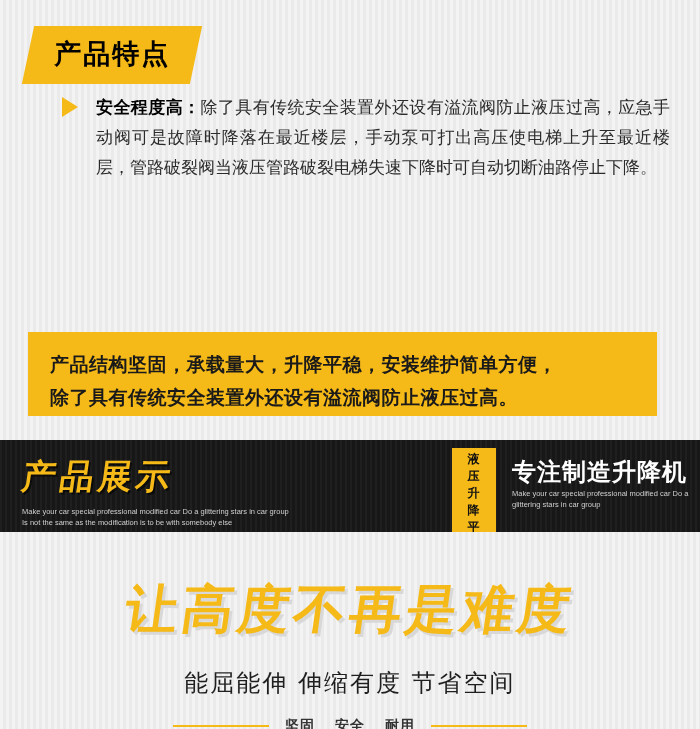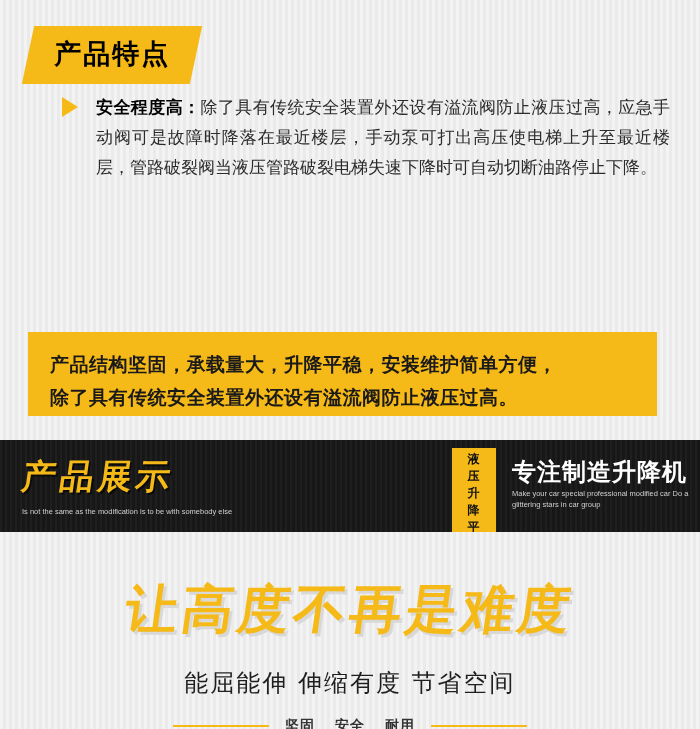--- a/index.html
+++ b/index.html
@@ -165,20 +165,21 @@
     <p>产品结构坚固，承载量大，升降平稳，安装维护简单方便，</p>
     <p>除了具有传统安全装置外还设有溢流阀防止液压过高。</p>
   </div>
 
   <div class="band">
     <div class="stripes"></div>
 
     <div class="band-left">
       <div class="big">产品展示</div>
       <div class="en">
+        <div>Make your car special professional modified car Do a glittering stars in car group</div>
         <div>Is not the same as the modification is to be with somebody else</div>
       </div>
     </div>
 
     <div class="band-vert">
       <div class="v">
         <div>液</div>
         <div>压</div>
         <div>升</div>
         <div>降</div>

